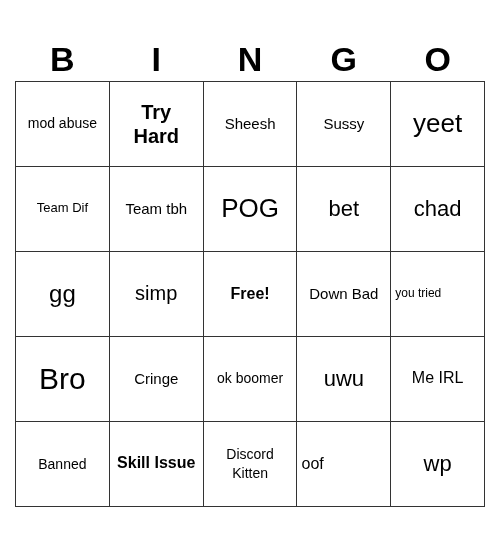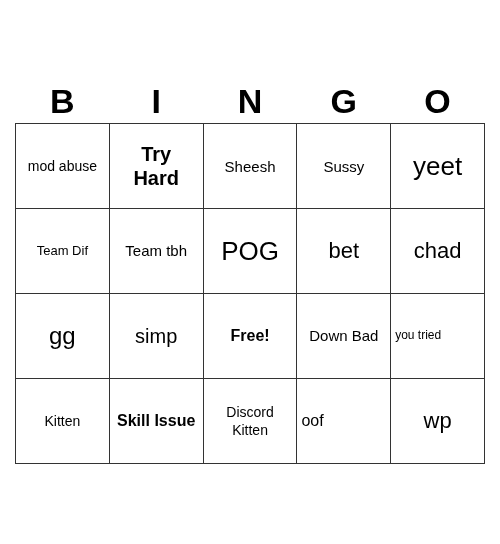--- a/index.html
+++ b/index.html
@@ -66,23 +66,30 @@
       </tr>
 
       <tr>
         <td style="border:1.5px solid #333;width:94px;height:85px;text-align:center;vertical-align:middle;padding:4px;font-size:24px;">gg</td>
         <td style="border:1.5px solid #333;width:94px;height:85px;vertical-align:middle;padding:21px;font-size:20px;">simp</td>
         <td style="border:1.5px solid #333;width:94px;height:85px;text-align:center;vertical-align:middle;padding:4px;font-size:16px;font-weight:bold;">Free!</td>
         <td style="border:1.5px solid #333;width:94px;height:85px;text-align:center;vertical-align:middle;padding:4px;font-size:15px;line-height:1.3;">Down Bad</td>
         <td style="border:1.5px solid #333;width:94px;height:85px;text-align:left;vertical-align:middle;padding:4px;font-size:12px;line-height:1.3;">you tried</td>
       </tr>
 
+      <tr>
+        <td style="border:1.5px solid #333;width:94px;height:85px;text-align:center;vertical-align:middle;padding:4px;font-size:30px;">Bro</td>
+        <td style="border:1.5px solid #333;width:94px;height:85px;text-align:center;vertical-align:middle;padding:4px;font-size:15px;">Cringe</td>
+        <td style="border:1.5px solid #333;width:94px;height:85px;text-align:center;vertical-align:middle;padding:4px;font-size:14px;line-height:1.3;">ok boomer</td>
+        <td style="border:1.5px solid #333;width:94px;height:85px;text-align:center;vertical-align:middle;padding:4px;font-size:22px;">uwu</td>
+        <td style="border:1.5px solid #333;width:94px;height:85px;text-align:center;vertical-align:middle;padding:4px;font-size:16px;line-height:1.3;">Me IRL</td>
+      </tr>
 
       <tr>
-        <td style="border:1.5px solid #333;width:94px;height:85px;text-align:center;vertical-align:middle;padding:4px;font-size:14px;">Kitten</td>
+        <td style="border:1.5px solid #333;width:94px;height:85px;text-align:center;vertical-align:middle;padding:4px;font-size:14px;">Banned</td>
         <td style="border:1.5px solid #333;width:94px;height:85px;text-align:center;vertical-align:middle;padding:4px;font-size:16px;font-weight:bold;line-height:1.3;">Skill Issue</td>
         <td style="border:1.5px solid #333;width:94px;height:85px;text-align:center;vertical-align:middle;padding:4px;font-size:14px;line-height:1.3;">Discord Kitten</td>
         <td style="border:1.5px solid #333;width:94px;height:85px;text-align:left;vertical-align:middle;padding:4px;font-size:16px;">oof</td>
         <td style="border:1.5px solid #333;width:94px;height:85px;text-align:center;vertical-align:middle;padding:4px;font-size:22px;">wp</td>
       </tr>
     </tbody>
   </table>
 </div>
 
 </body></html>

